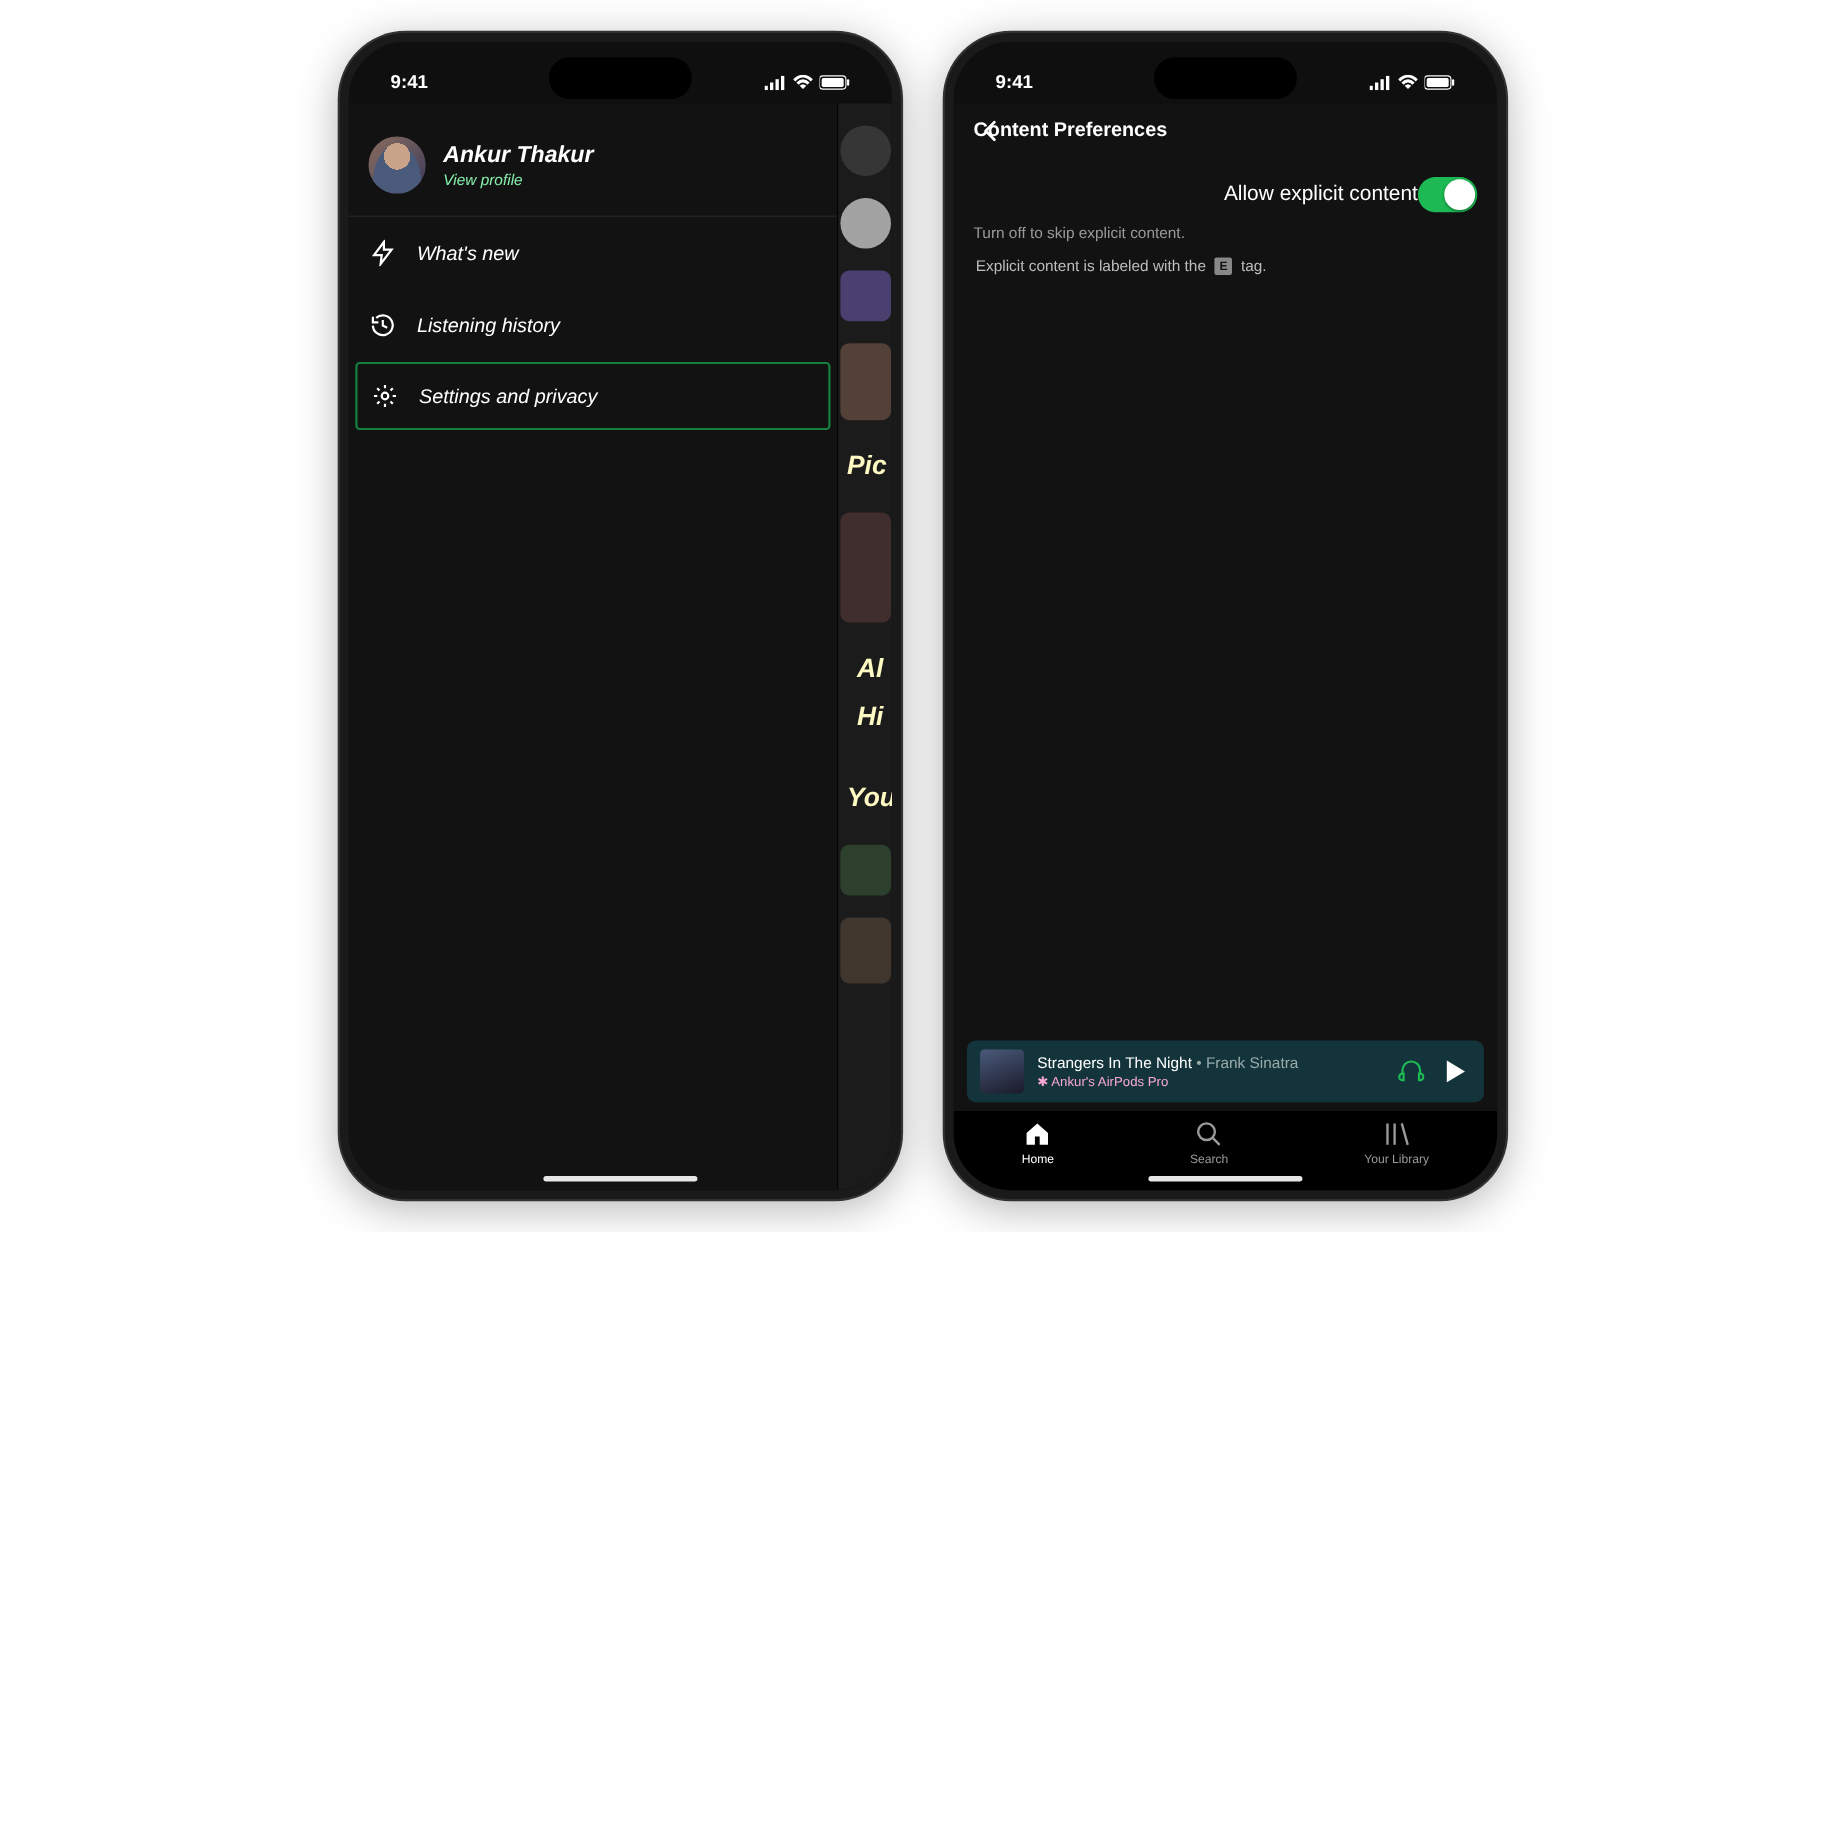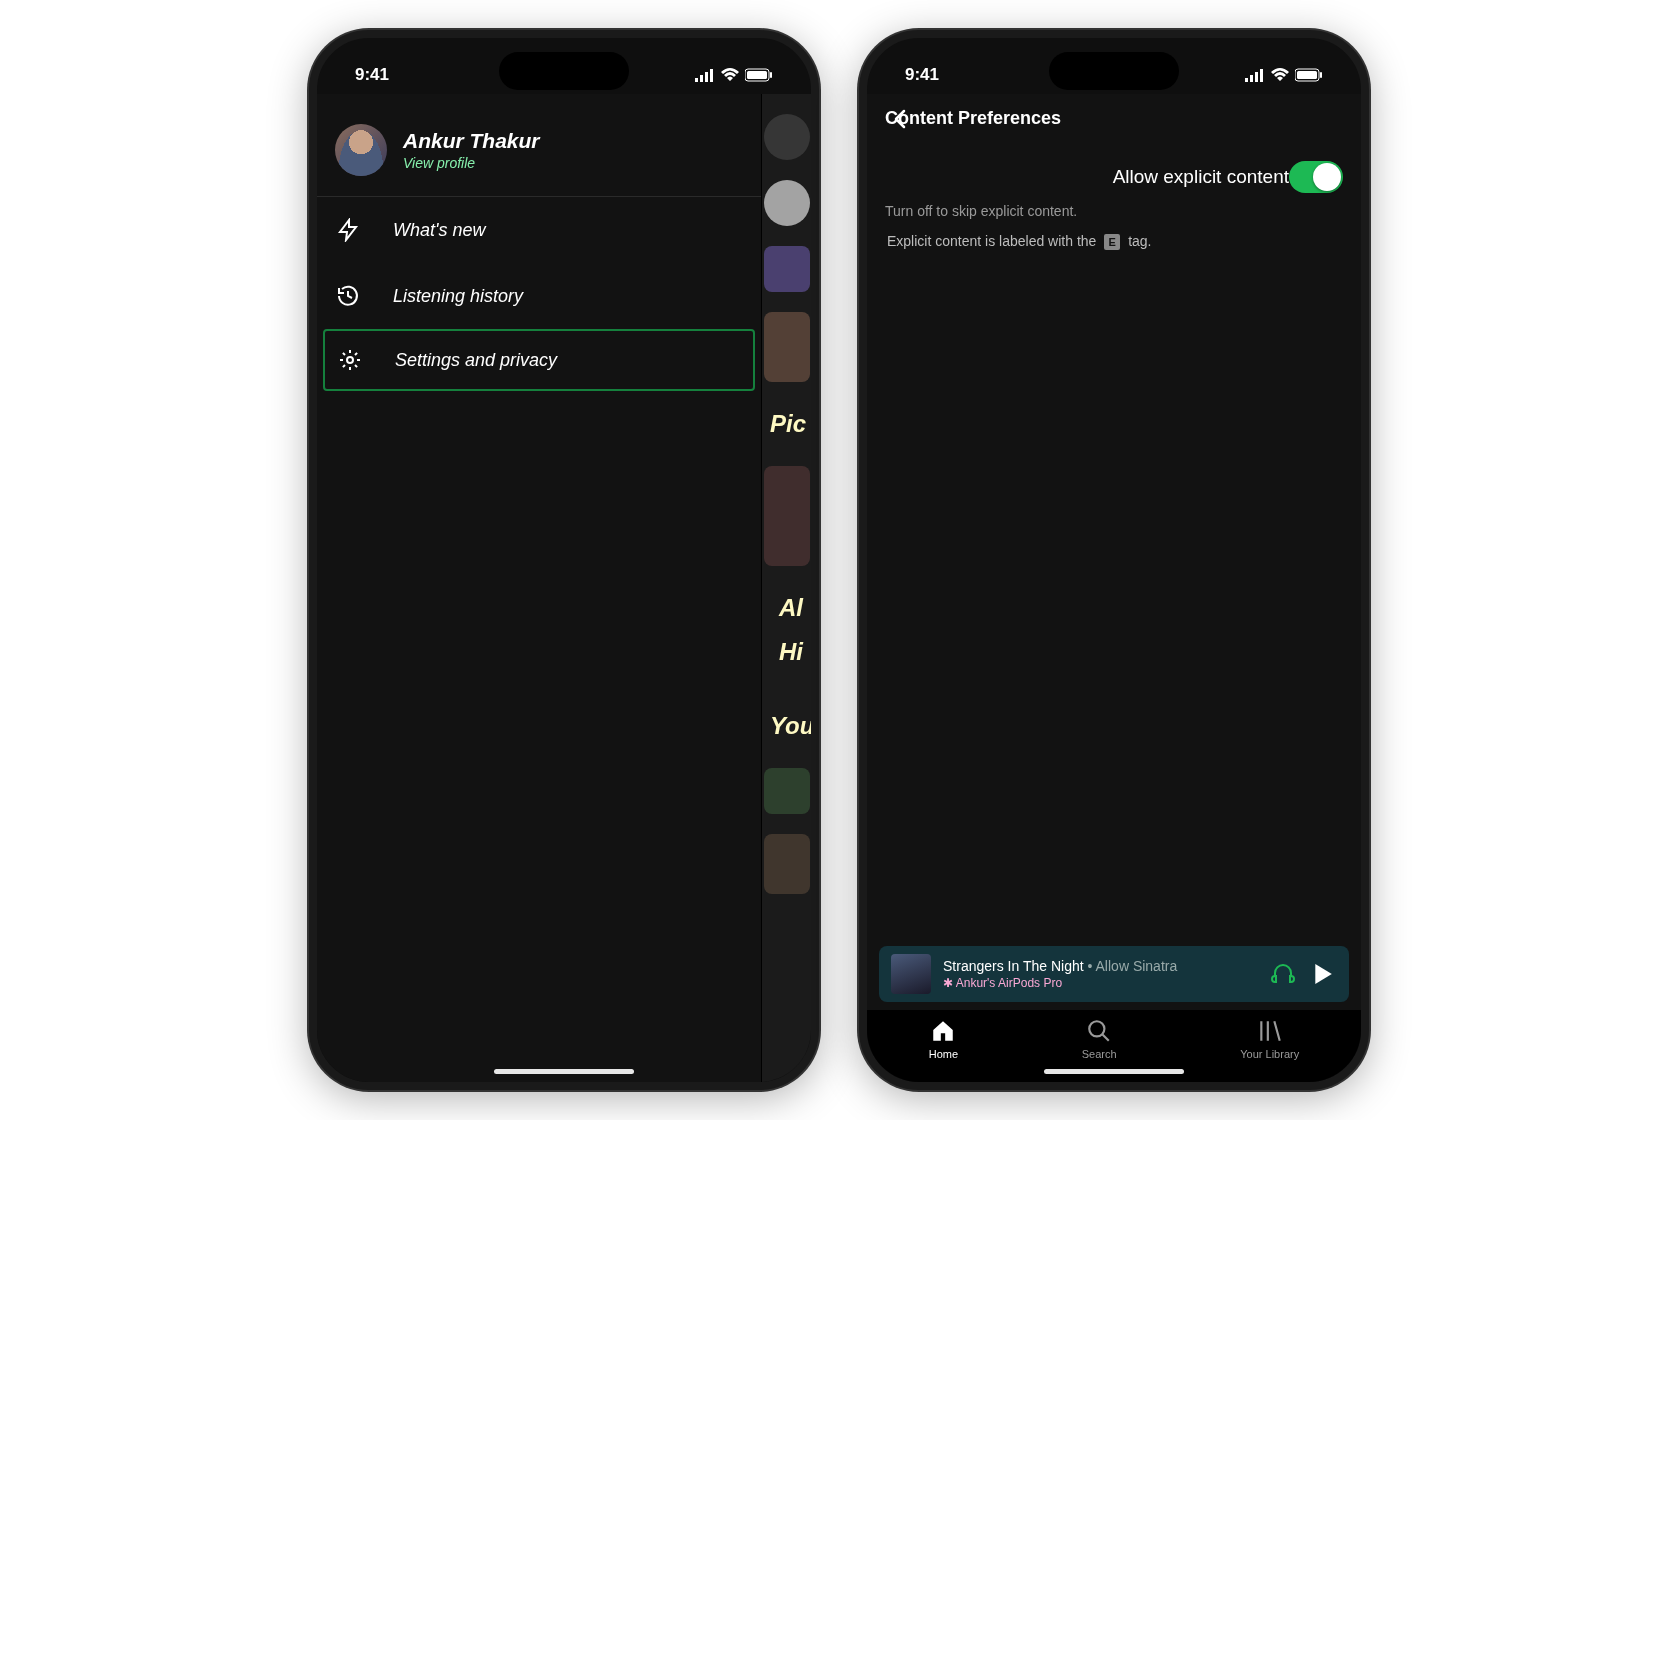--- a/index.html
+++ b/index.html
@@ -95,21 +95,21 @@
     position:absolute; inset:0;
     background: radial-gradient(circle at 50% 35%, #c9a389 0 12px, transparent 12px),
                 radial-gradient(ellipse at 50% 85%, #4a5a7a 0 22px, transparent 22px);
   }
   .profile-text .name { font-size: 21px; font-weight: 700; }
   .profile-text .sub { font-size: 14px; color: #86efac; margin-top:2px; }
 
   .menu-item {
     display: flex;
     align-items: center;
-    gap: 32px;
+    gap: 18px;
     padding: 20px 18px;
     font-size: 18px;
   }
   .menu-icon { width:26px; height:26px; display:flex; align-items:center; justify-content:center; color:#fff; }
   .highlight-box {
     border: 2px solid #15803d;
     border-radius: 4px;
     margin: 0 6px;
   }
   .highlight-box .menu-item { padding: 16px 12px; }
@@ -364,21 +364,21 @@
         <span>Explicit content is labeled with the</span>
         <span class="e-tag">E</span>
         <span> tag.</span>
       </div>
     </div>
 
     <div class="now-playing">
       <div class="np-art"></div>
       <div class="np-text">
         <div class="np-line1">
-          <span>Strangers In The Night</span><span class="np-artist"><span> • </span><span>Allow Sinatra</span></span>
+          <span>Strangers In The Night</span><span class="np-artist"><span> • </span><span>Frank Sinatra</span></span>
         </div>
         <div class="np-line2">
           <span>✱ </span><span>Ankur's AirPods Pro</span>
         </div>
       </div>
       <div class="np-icon">
         <svg width="24" height="24" viewBox="0 0 24 24" fill="none" stroke="#1db954" stroke-width="2">
             <path d="M4 14 V11 a8 8 0 0 1 16 0 V14"></path>
             <path d="M4 14 a3 3 0 0 0 0 6 h1 v-6 Z M20 14 a3 3 0 0 1 0 6 h-1 v-6 Z"></path>
           </svg>

